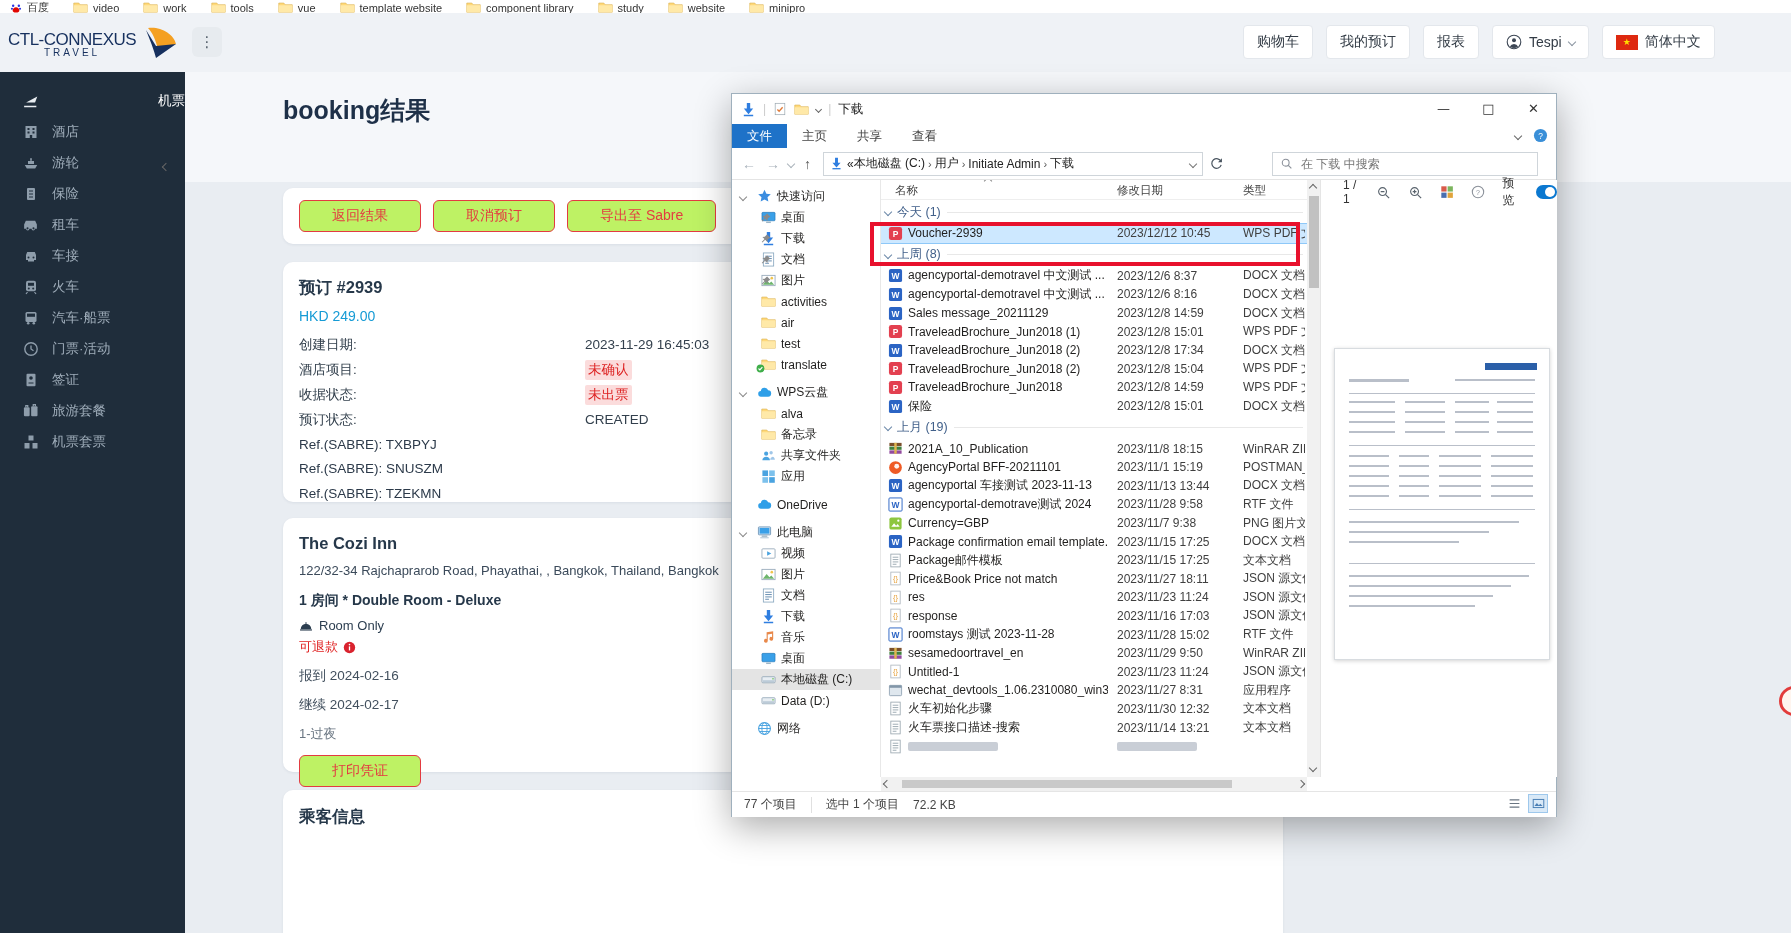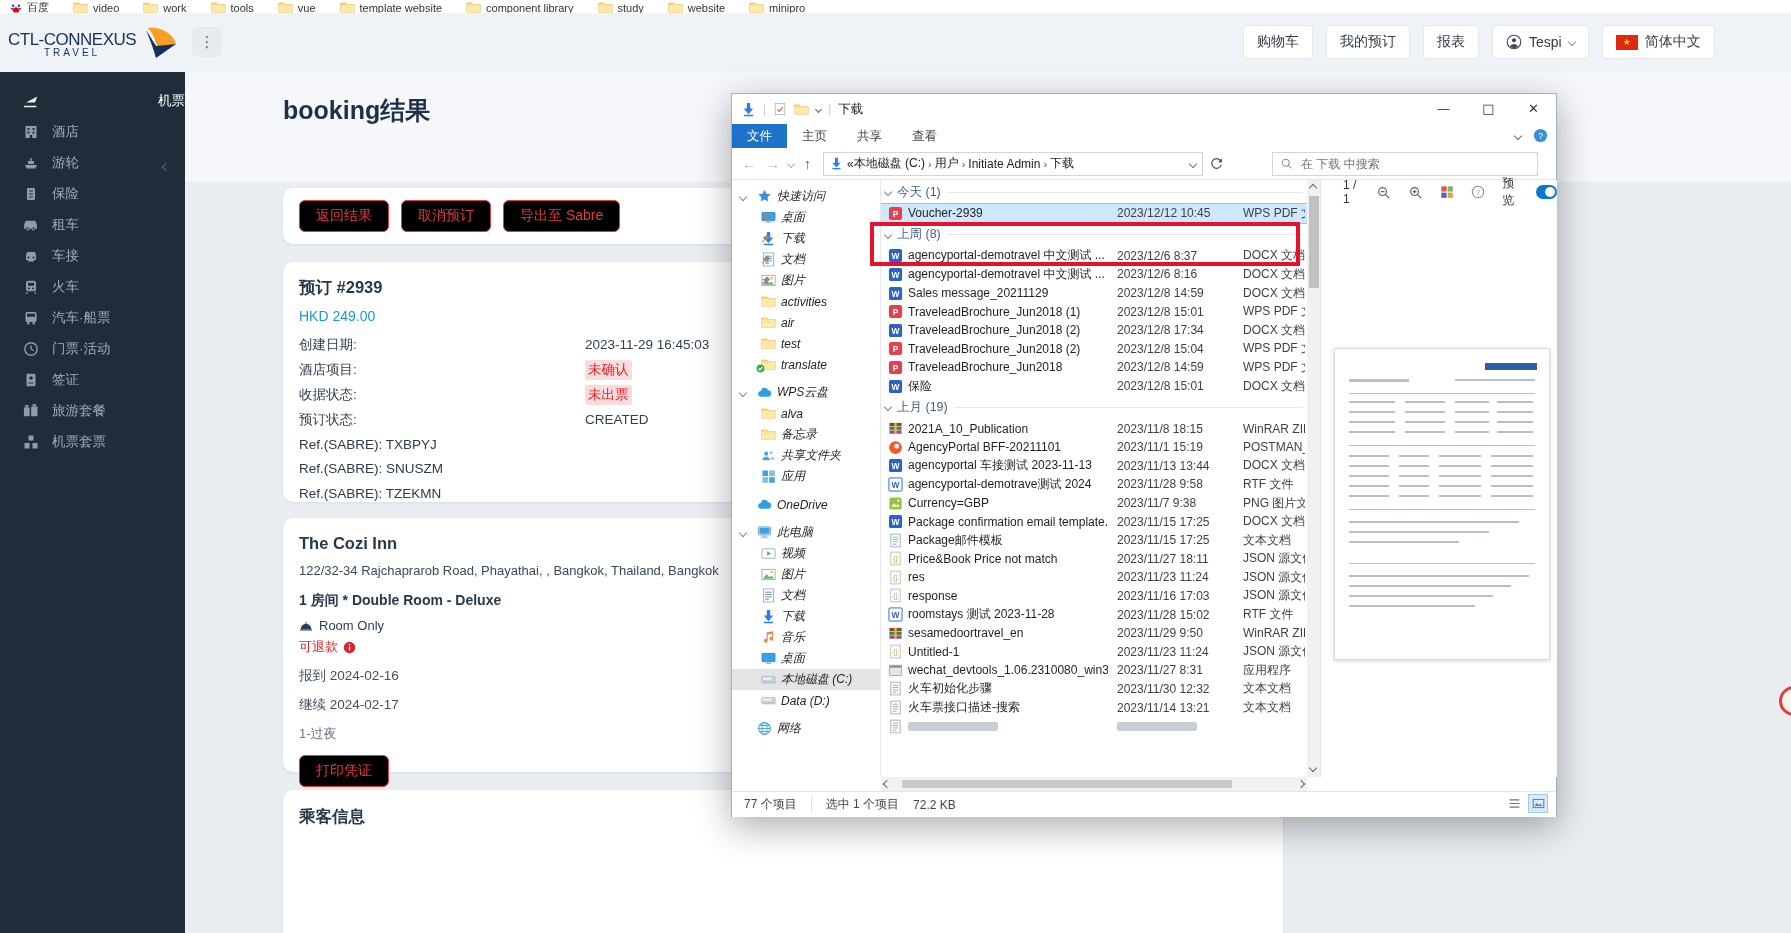--- a/index.html
+++ b/index.html
@@ -35,21 +35,21 @@
   .side-item{display:flex;align-items:center;gap:13px;height:31px;padding-left:22px;color:#9fadba;font-size:13.5px;cursor:pointer;}
   .side-item.active{color:#ffffff;justify-content:space-between;}
   .side-item .ic{width:17px;height:17px;color:#8e9dab;}
   .side-item.active .ic{color:#e9eef2;}
 
   
   #hero{left:185px;top:72px;width:1606px;height:110px;background:#f5f7fa;}
   #page-title{left:283px;top:94px;font-size:25px;font-weight:bold;color:#1e3048;}
   .card{position:absolute;background:#fff;border-radius:10px;box-shadow:0 1px 3px rgba(20,40,70,.07);width:1000px;left:283px;}
   #card-actions{top:188px;height:56px;display:flex;align-items:center;gap:12px;padding:0 16px;}
-  .rbtn{background:#000000;border:1.5px solid #e33b41;color:#e33b41;border-radius:6px;height:32px;padding:0 16px;font-size:14px;display:inline-flex;align-items:center;white-space:nowrap;}
+  .rbtn{background:#bef264;border:1.5px solid #e33b41;color:#e33b41;border-radius:6px;height:32px;padding:0 32px;font-size:14px;display:inline-flex;align-items:center;white-space:nowrap;}
   #card-booking{top:262px;height:240px;padding:15px 16px;}
   .bk-title{font-size:16.5px;font-weight:bold;color:#26384a;}
   .bk-price{font-size:14px;color:#169bd5;margin-top:9px;}
   .bk-row{display:flex;font-size:13.5px;color:#33404d;height:25px;align-items:center;}
   .bk-row .lab{width:286px;}
   .badge-red{background:#fbdcdc;color:#dd2222;padding:1px 3px;border-radius:2px;}
   .bk-ref{font-size:13.5px;color:#2c3a4a;height:24.5px;display:flex;align-items:center;}
   #card-hotel{top:518px;height:254px;padding:16px;}
   .ht-name{font-size:16.5px;font-weight:bold;color:#26384a;}
   .ht-addr{font-size:13px;color:#3b4a5a;margin-top:10px;}
@@ -72,21 +72,21 @@
   .rtab.active{background:#1e72c8;color:#fff;}
   #ribbon-right{position:absolute;right:8px;top:34px;display:flex;gap:12px;align-items:center;}
   #exp-addr{left:0;top:54px;width:824px;height:32px;border-bottom:1px solid #e4e4e4;display:flex;align-items:center;}
   .nav-ic{color:#aab3bb;font-size:14px;margin-left:10px;}
   #addr-box{margin-left:12px;width:380px;height:24px;border:1px solid #cfd5da;background:#fff;display:flex;align-items:center;gap:4px;padding:0 6px;font-size:12px;color:#222;}
   .crumb-sep{color:#555;font-size:11px;padding:0 3px;}
   #refresh-btn{margin-left:6px;}
   #search-box{margin-left:48px;width:266px;height:24px;border:1px solid #cfd5da;display:flex;align-items:center;gap:6px;padding:0 7px;}
   #search-box input{border:none;outline:none;font-size:12px;color:#4a5560;width:210px;background:transparent;}
 
-  #exp-tree{left:0;top:86px;width:148px;height:597px;overflow:hidden;padding-top:6px;font-style:italic;}
+  #exp-tree{left:0;top:86px;width:148px;height:597px;overflow:hidden;padding-top:6px;}
   .tree-item{display:flex;align-items:center;height:21px;font-size:12px;color:#201f1e;position:relative;}
   .tree-item .chev{margin-left:8px;}
   .tree-item .ic{width:16px;height:16px;position:absolute;left:24px;}
   .tree-item.child .ic{left:28px;}
   .tree-item .lbl{position:absolute;left:45px;white-space:nowrap;}
   .tree-item.child .lbl{left:49px;}
   .tree-item .pin{position:absolute;right:6px;width:12px;height:12px;}
   .tree-item.selected{background:#e4e4e4;}
   .tree-gap{margin-top:7px;}
   #tree-divider{left:148px;top:86px;width:1px;height:597px;background:#e8e8e8;}
@@ -806,20 +806,26 @@
               <ellipse cx="8" cy="8" rx="2.8" ry="6.3" fill="none" stroke="#4aa3e0" stroke-width="1"></ellipse>
               <path stroke="#4aa3e0" stroke-width="1" d="M1.8 8h12.4M2.6 4.8h10.8M2.6 11.2h10.8"></path>
             </svg>
           </span>
           <span class="lbl">网络</span>
         </div>
       </div>
   <div id="tree-divider" class="abs"></div>
 
   <div id="exp-list" class="abs">
+    <div id="list-header">
+      <span id="sort-caret" class="chev up" style="border-color:#888"></span>
+    <span class="colh" style="left: 14px;">名称</span>
+          <span class="colh" style="left: 236px;">修改日期</span>
+          <span class="colh" style="left: 362px;">类型</span>
+        </div>
     <div id="list-body">
           <div class="group-hdr">
             <span class="chev down" style="border-color: rgb(106, 135, 168);"></span>
             <span class="gname">今天 (1)</span>
             <span class="gline"></span>
           </div>
           <div class="frow selected">
             <span class="ic">
               <svg width="15" height="15" viewBox="0 0 16 16">
                 <rect x="1" y="1" width="14" height="14" rx="2.5" fill="#e34050"></rect>

